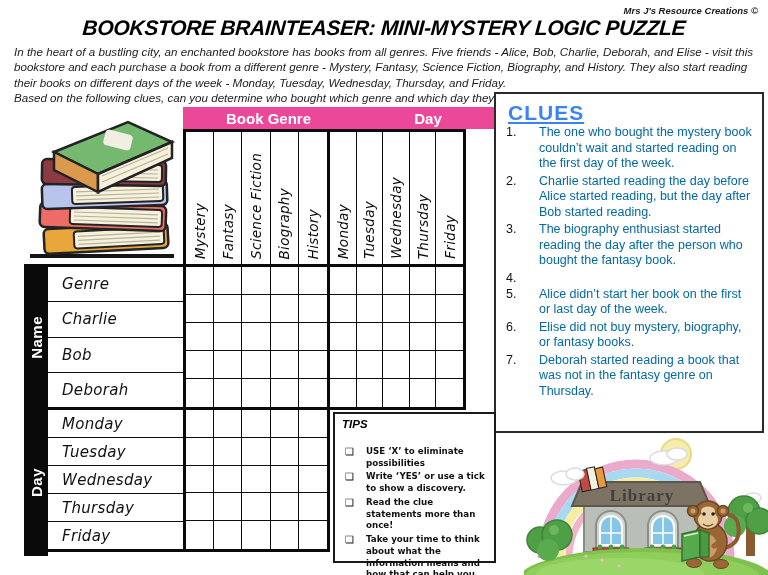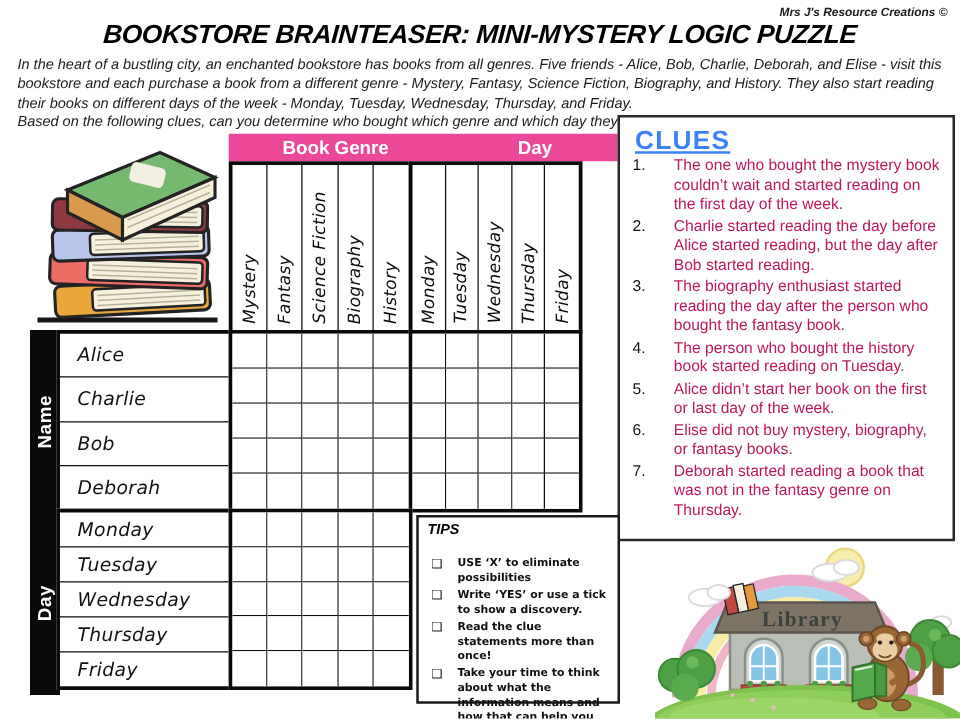--- a/index.html
+++ b/index.html
@@ -75,21 +75,21 @@
   .clues {
     position:absolute; left:494px; top:92px; width:270px; height:341px;
     border:2.5px solid #2a2a2a; background:#fff; padding:5px 10px 0 10px;
   }
   .clues h2 {
     font-size:21px; font-weight:800; text-decoration:underline;
     letter-spacing:1px; margin:2px 0 0 2px; color:#3b82f6;
   }
   .clue { display:flex; margin-bottom:2px; }
   .clue .num { width:26px; margin-right:7px; font-size:12.5px; color:#141414; }
-  .clue .txt { flex:1; font-size:12.5px; line-height:1.24; color:#be185d; }
+  .clue .txt { flex:1; font-size:12.5px; line-height:1.24; color:#0369a1; }
 
   
   .tips {
     position:absolute; left:333px; top:412px; width:163px; height:151px;
     border:2px solid #1a1a1a; background:#fff; padding:4px 7px;
   }
   .tips h3 { font-style:italic; font-size:11.5px; font-weight:900; margin-bottom:16px; color:#000; }
   .tip { display:flex; margin-bottom:2px; }
   .tip .cb { width:13px; margin:0 8px 0 3px; font-size:10px; line-height:1.2; color:#111; }
   .tip .tx { flex:1; font-size:8.7px; font-weight:bold; line-height:1.35; color:#111;
@@ -185,21 +185,21 @@
     <div class="sidehalf">
         <span class="vert bandtext">Name</span>
       </div>
     <div class="sidehalf">
         <span class="vert bandtext">Day</span>
       </div>
   </div>
 
   <div class="block labels namelabels">
     <div class="lrow">
-        <span>Alice</span>
+        <span>Genre</span>
       </div>
     <div class="lrow">
         <span>Charlie</span>
       </div>
     <div class="lrow">
         <span>Bob</span>
       </div>
     <div class="lrow">
         <span>Deborah</span>
       </div>
@@ -314,21 +314,20 @@
     <div class="clue">
         <span class="num">2.</span>
         <span class="txt">Charlie started reading the day before Alice started reading, but the day after Bob started reading.</span>
       </div>
     <div class="clue">
         <span class="num">3.</span>
         <span class="txt">The biography enthusiast started reading the day after the person who bought the fantasy book.</span>
       </div>
     <div class="clue">
         <span class="num">4.</span>
-        <span class="txt">The person who bought the history book started reading on Tuesday.</span>
       </div>
     <div class="clue">
         <span class="num">5.</span>
         <span class="txt">Alice didn’t start her book on the first or last day of the week.</span>
       </div>
     <div class="clue">
         <span class="num">6.</span>
         <span class="txt">Elise did not buy mystery, biography, or fantasy books.</span>
       </div>
     <div class="clue">

